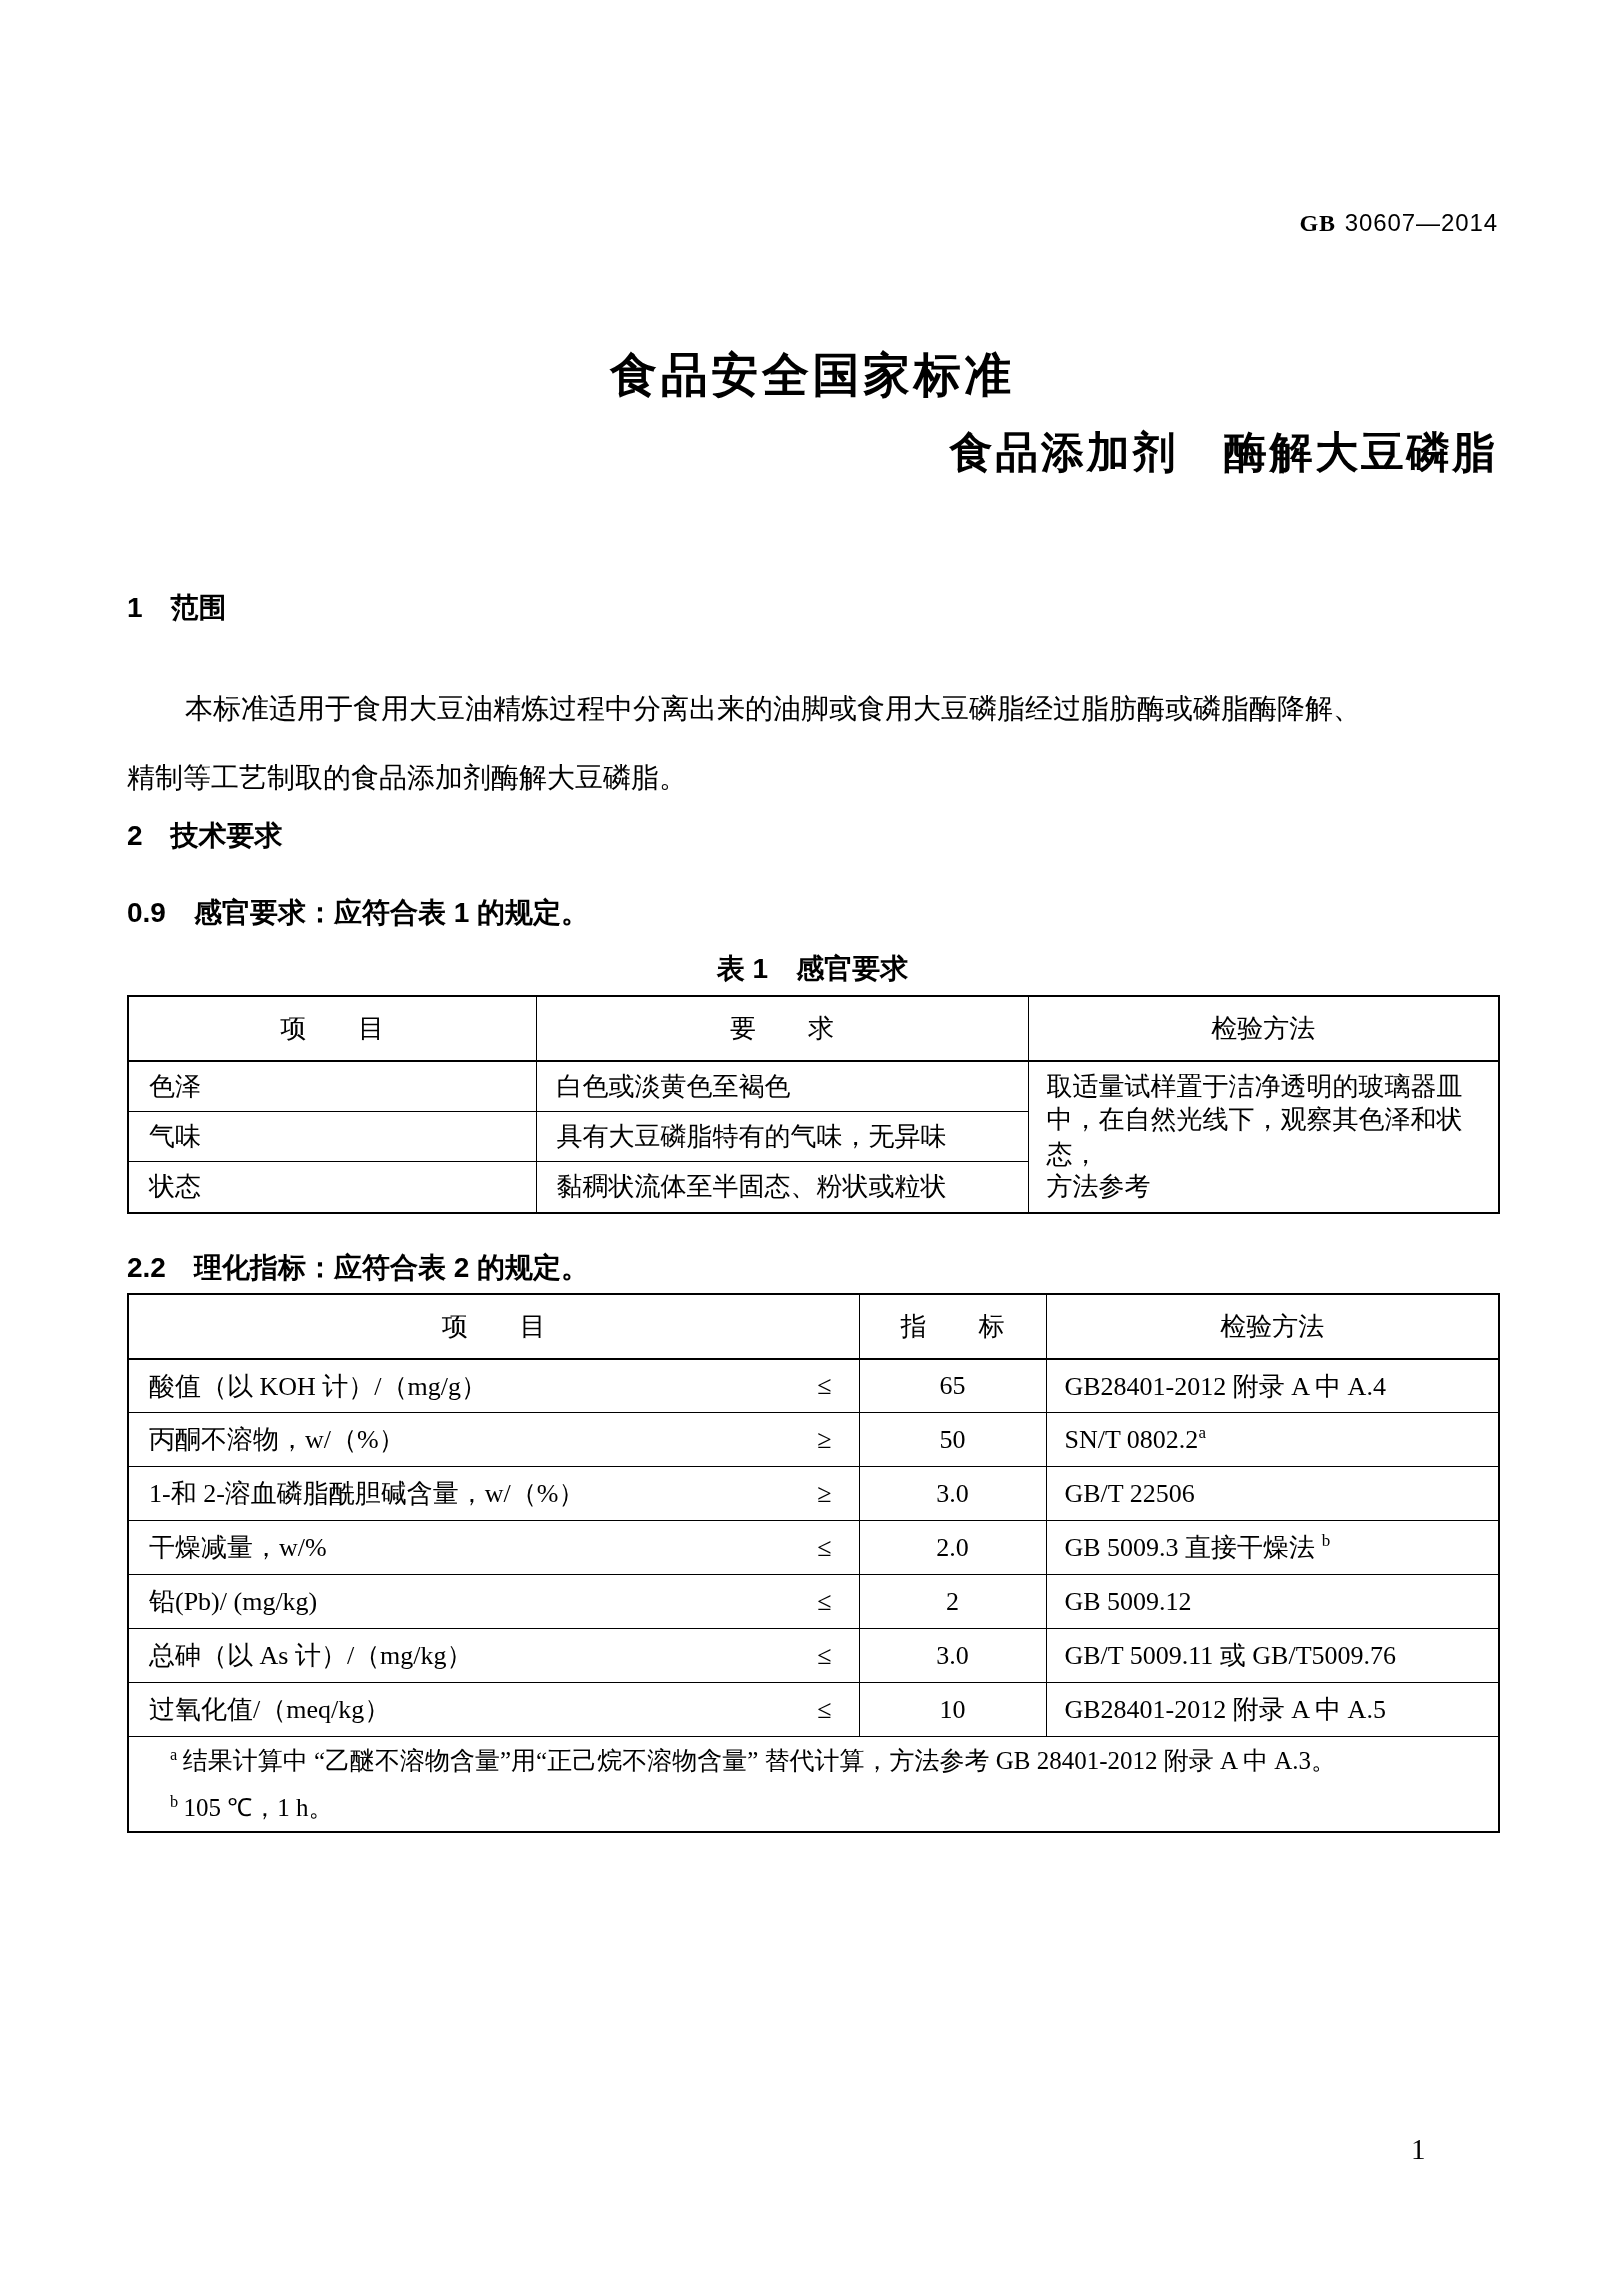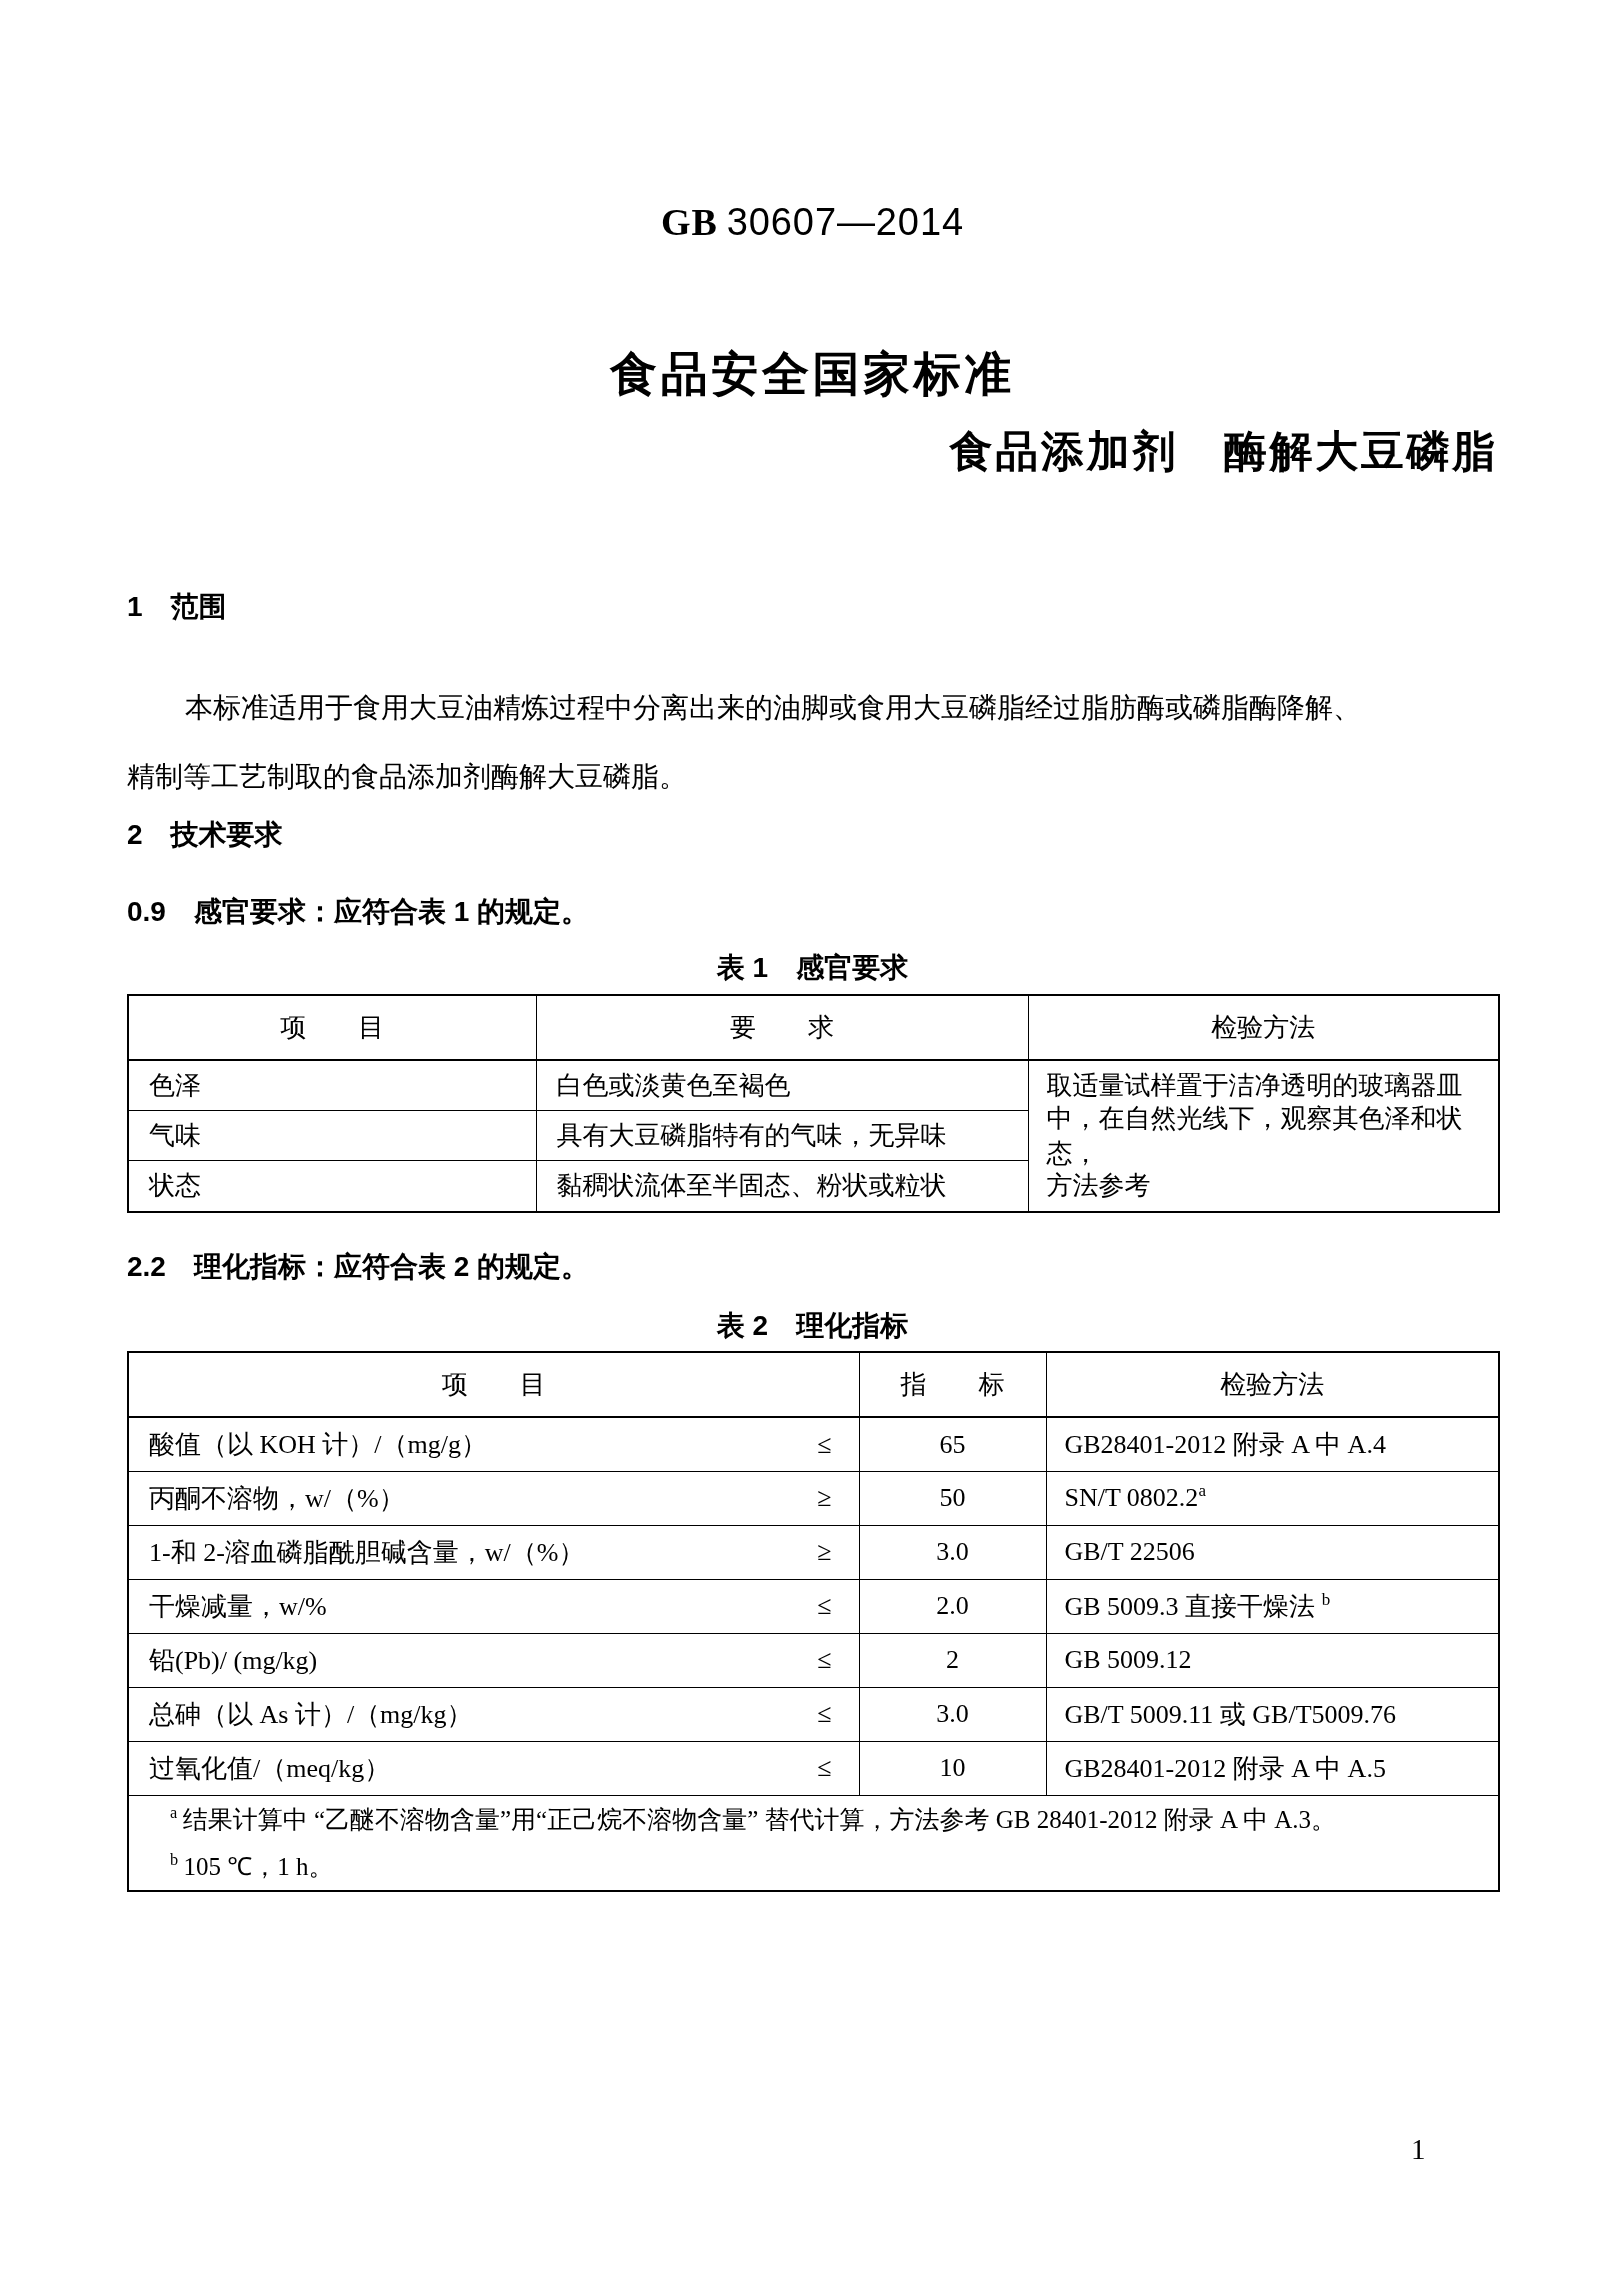--- a/index.html
+++ b/index.html
@@ -6,21 +6,21 @@
   html, body { background:#ffffff; }
   .page {
     position:relative;
     width:1616px; height:2285px;
     background:#ffffff; color:#000000;
     font-family:"Liberation Serif", serif;
     overflow:hidden;
   }
   .content { position:absolute; left:127px; top:0; width:1371px; }
 
-  .doc-code { margin-top:201px; text-align:center; font-size:38px; line-height:43px; letter-spacing:0.9px; }
+  .doc-code { margin-top:201px; text-align:right; font-size:24px; line-height:43px; letter-spacing:0.9px; }
   .doc-code .gb  { font-family:"Liberation Serif", serif; font-weight:700; margin-right:9px; }
   .doc-code .num { font-family:"Liberation Sans", sans-serif; font-weight:400; }
 
   .title-1 { margin-top:101px; text-align:center; font-family:"Liberation Sans", sans-serif;
              font-weight:700; font-size:47px; line-height:58px; letter-spacing:3.6px; }
   .title-2 { margin-top:20px; text-align:right; font-family:"Liberation Sans", sans-serif;
              font-weight:700; font-size:43px; line-height:56px; letter-spacing:2.7px; }
 
   .h-main { margin-top:109px; font-family:"Liberation Sans", sans-serif; font-weight:600;
             font-size:28px; line-height:38px; }
@@ -117,21 +117,20 @@
         </tr>
         <tr class="t1-row">
           <td class="t1-item">状态</td>
           <td class="t1-req">黏稠状流体至半固态、粉状或粒状</td>
         </tr>
       </tbody>
     </table>
 
     <div class="h-sub" style="margin-top:36px;">2.2　理化指标：应符合表 2 的规定。</div>
 
-    <div class="tbl-caption cap-2">表 2　理化指标</div>
 
     <table>
       <colgroup>
           <col style="width:731px">
           <col style="width:187px">
           <col style="width:453px">
         </colgroup>
       <thead>
         <tr>
           <th>项　　目</th>

